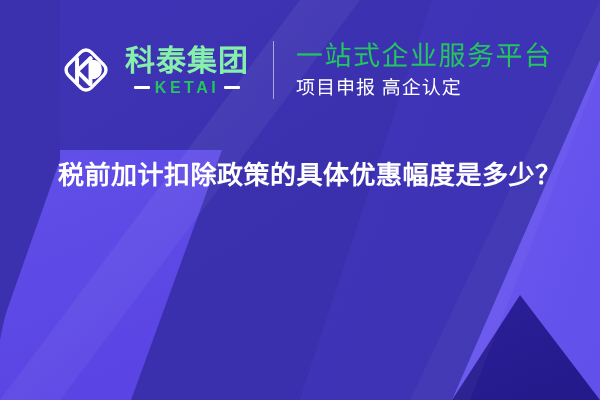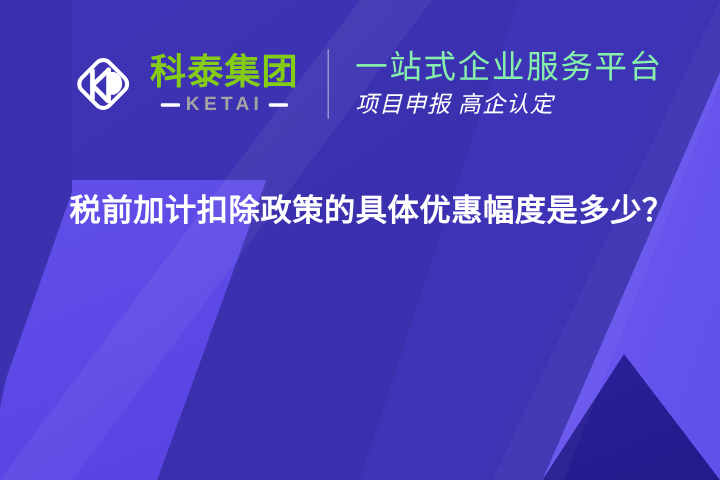--- a/index.html
+++ b/index.html
@@ -66,21 +66,21 @@
     flex-direction: column;
     align-items: stretch;
     justify-content: center;
   }
 
   .logo-cn {
     font-family: "Liberation Sans", "DejaVu Sans", sans-serif;
     font-size: 30px;
     line-height: 32px;
     font-weight: 700;
-    color: #84cc16;
+    color: #86efac;
     letter-spacing: 1px;
     white-space: nowrap;
   }
 
   .logo-en-row {
     display: flex;
     align-items: center;
     justify-content: center;
     gap: 5px;
     margin-top: 2px;
@@ -90,21 +90,21 @@
     height: 3px;
     width: 16px;
     background: #ffffff;
     border-radius: 1px;
   }
   .logo-en {
     font-family: "Liberation Sans", "DejaVu Sans", sans-serif;
     font-size: 16px;
     line-height: 17px;
     font-weight: 700;
-    color: #a3a3a3;
+    color: #22c55e;
     letter-spacing: 3.5px;
     white-space: nowrap;
   }
 
   .divider {
     width: 1px;
     height: 58px;
     background: rgba(255,255,255,0.55);
     margin: 0 22px 0 24px;
     flex: 0 0 auto;
@@ -113,34 +113,33 @@
   .tagline {
     display: flex;
     flex-direction: column;
     justify-content: center;
   }
   .tagline-main {
     font-family: "Liberation Sans", "DejaVu Sans", sans-serif;
     font-size: 27px;
     line-height: 33px;
     font-weight: 400;
-    color: #86efac;
+    color: #22c55e;
     letter-spacing: 1.5px;
     white-space: nowrap;
   }
   .tagline-sub {
     font-family: "Liberation Serif", "DejaVu Serif", serif;
     font-size: 19px;
     line-height: 25px;
     font-weight: 400;
     color: #ffffff;
     letter-spacing: 1px;
     white-space: nowrap;
     margin-top: 2px;
-    font-style: italic;
   }
 
   
   .title-wrap {
     position: absolute;
     left: 58px;
     top: 150px;
     width: 510px;
     z-index: 3;
   }

